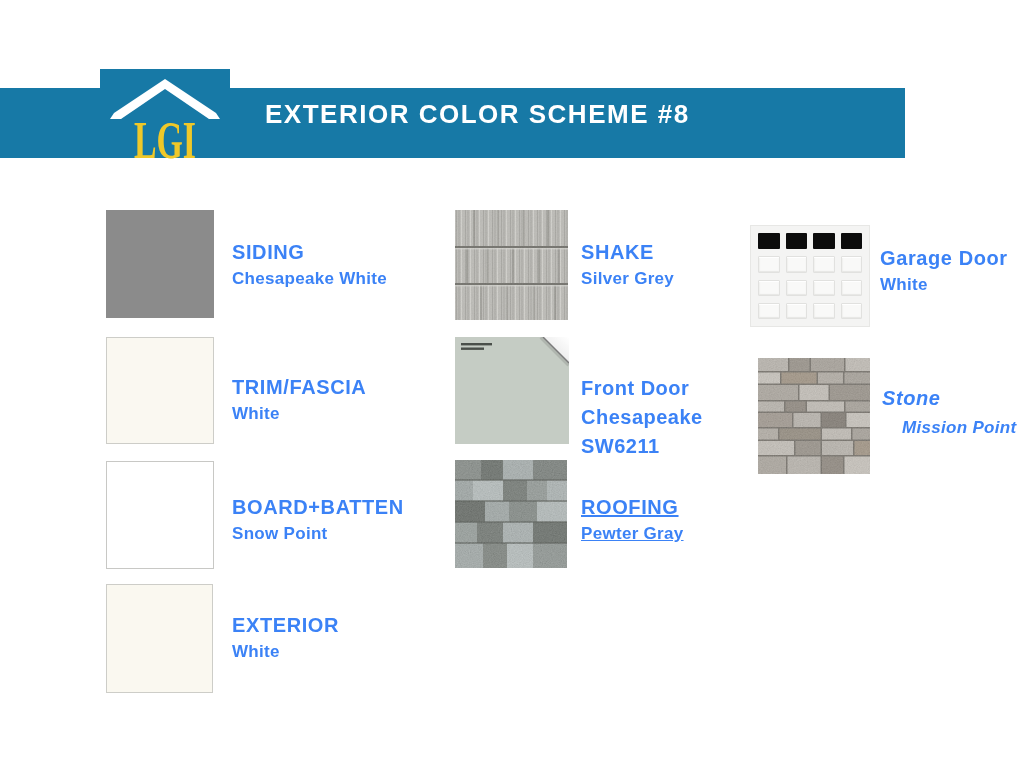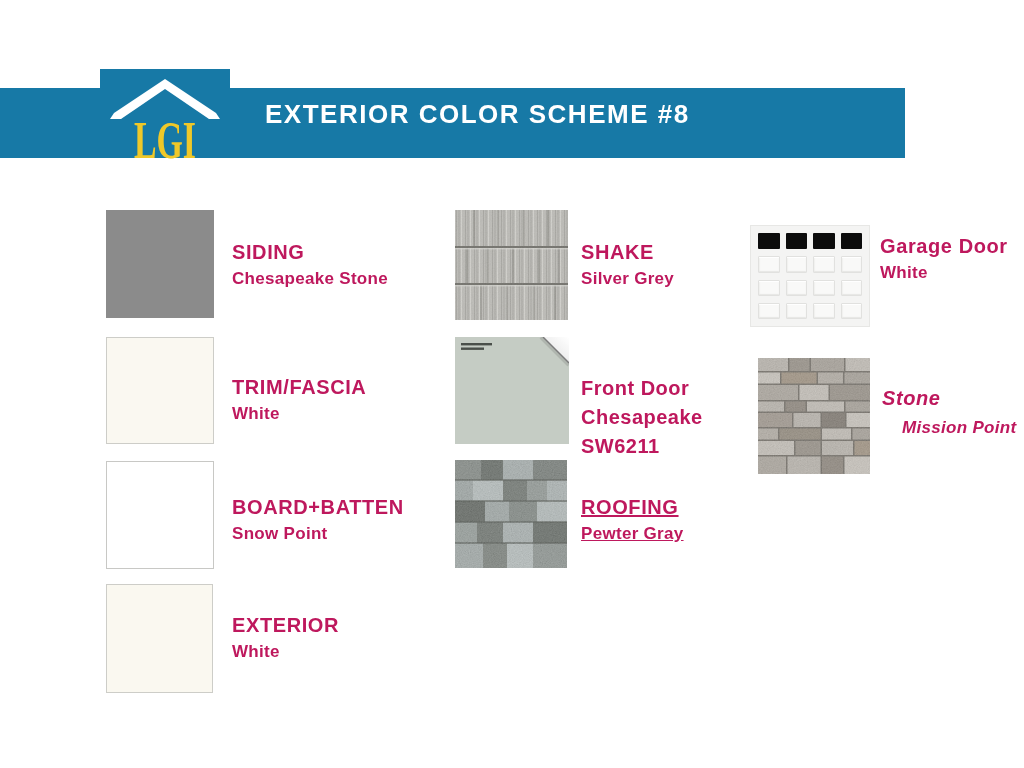--- a/index.html
+++ b/index.html
@@ -31,21 +31,21 @@
     background:#f4f4f3; border:1px solid #e7e7e5; box-sizing:border-box;
     display:grid; grid-template-columns:repeat(4,1fr); grid-template-rows:repeat(4,1fr);
     gap:7px 6px; padding:7px;
   }
   .g-win { background:#0c0c0c; border-radius:1px; }
   .g-panel {
     background:#f9f9f8; border:1px solid #e1e1df; border-radius:1px;
     box-shadow: inset 0 1px 1px #ffffff, inset 0 -1px 1px #e6e6e4, inset 1px 0 1px #f0f0ee;
   }
   
-  .label-block { position:absolute; color:#be185d; }
+  .label-block { position:absolute; color:#3b82f6; }
   .item-label { font-size:20px; font-weight:bold; letter-spacing:0.6px; line-height:1; white-space:nowrap; }
   .item-value { font-size:17px; font-weight:bold; letter-spacing:0.3px; line-height:1; margin-top:8px; white-space:nowrap; }
   .three-line .line { font-size:20px; font-weight:bold; letter-spacing:0.5px; line-height:29px; white-space:nowrap; }
 </style>
 </head>
 <body>
 
 <div class="page">
 
   <div class="banner" style="background: rgb(23, 121, 166);">
@@ -226,21 +226,21 @@
           <rect x="29.5" y="98.5" width="33" height="17.5" fill="#b7b2aa"></rect>
         <rect x="64" y="98.5" width="21" height="17.5" fill="#8a8278"></rect>
           <rect x="86.5" y="98.5" width="25.5" height="17.5" fill="#c8c3bb"></rect>
       </g>
       <rect width="112" height="116" filter="url(#stoneNoise)"></rect>
     </svg>
   </div>
 
   <div class="label-block" style="left:232px; top:242px;">
     <div class="item-label">SIDING</div>
-    <div class="item-value">Chesapeake Stone</div>
+    <div class="item-value">Chesapeake White</div>
   </div>
   <div class="label-block" style="left:232px; top:377px;">
     <div class="item-label">TRIM/FASCIA</div>
     <div class="item-value">White</div>
   </div>
   <div class="label-block" style="left:232px; top:497px;">
     <div class="item-label">BOARD+BATTEN</div>
     <div class="item-value">Snow Point</div>
   </div>
   <div class="label-block" style="left:232px; top:615px;">
@@ -255,21 +255,21 @@
   <div class="label-block three-line" style="left:581px; top:374px;">
     <div class="line">Front Door</div>
     <div class="line">Chesapeake</div>
     <div class="line">SW6211</div>
   </div>
   <div class="label-block" style="left:581px; top:497px;text-decoration:underline;">
     <div class="item-label">ROOFING</div>
     <div class="item-value">Pewter Gray</div>
   </div>
 
-  <div class="label-block" style="left:880px; top:236px;">
+  <div class="label-block" style="left:880px; top:248px;">
     <div class="item-label">Garage Door</div>
     <div class="item-value">White</div>
   </div>
   <div class="label-block" style="left:882px; top:388px;font-style:italic;">
     <div class="item-label">Stone</div>
     <div class="item-value" style="margin-top:11px;margin-left:20px;">Mission Point</div>
   </div>
 
 </div>
 

